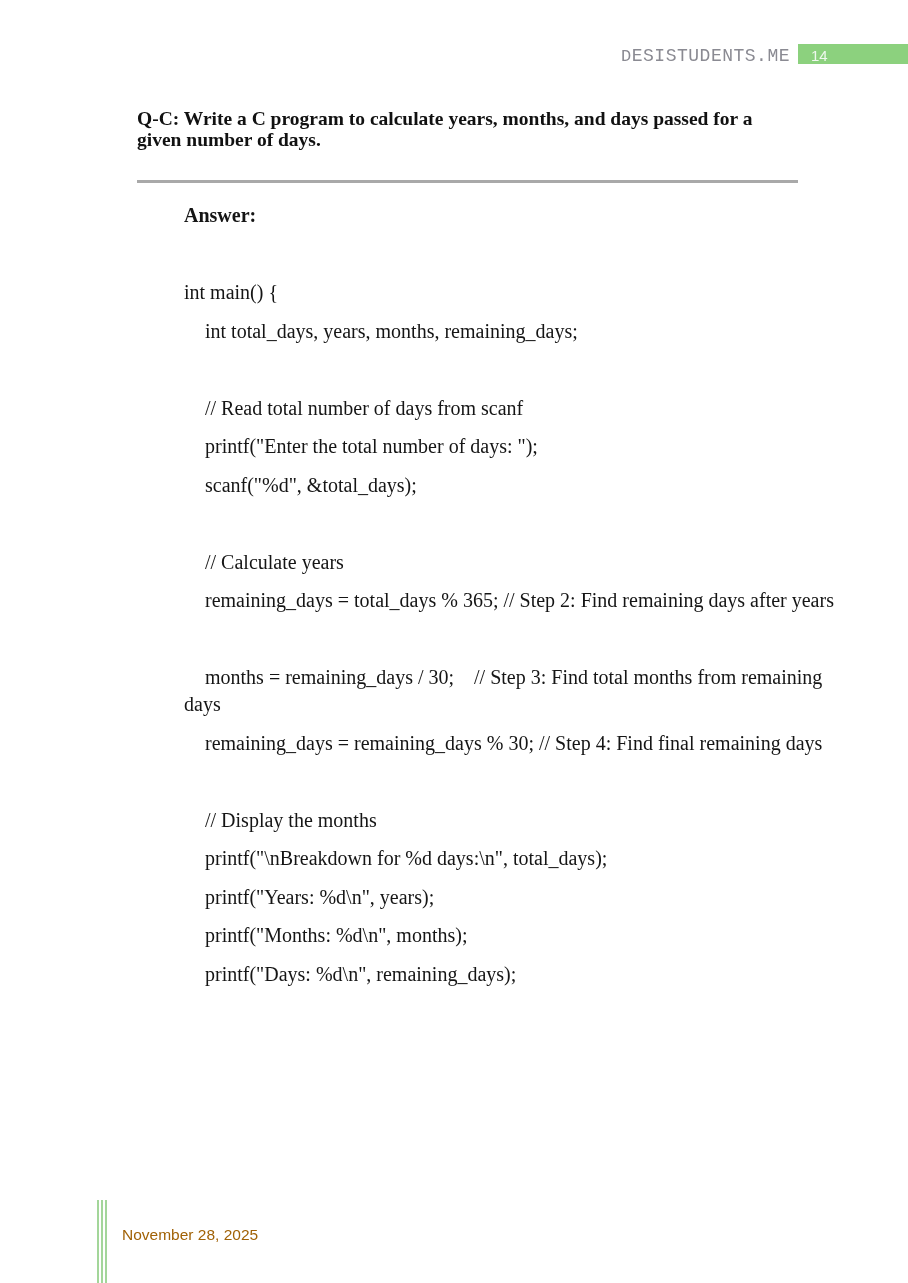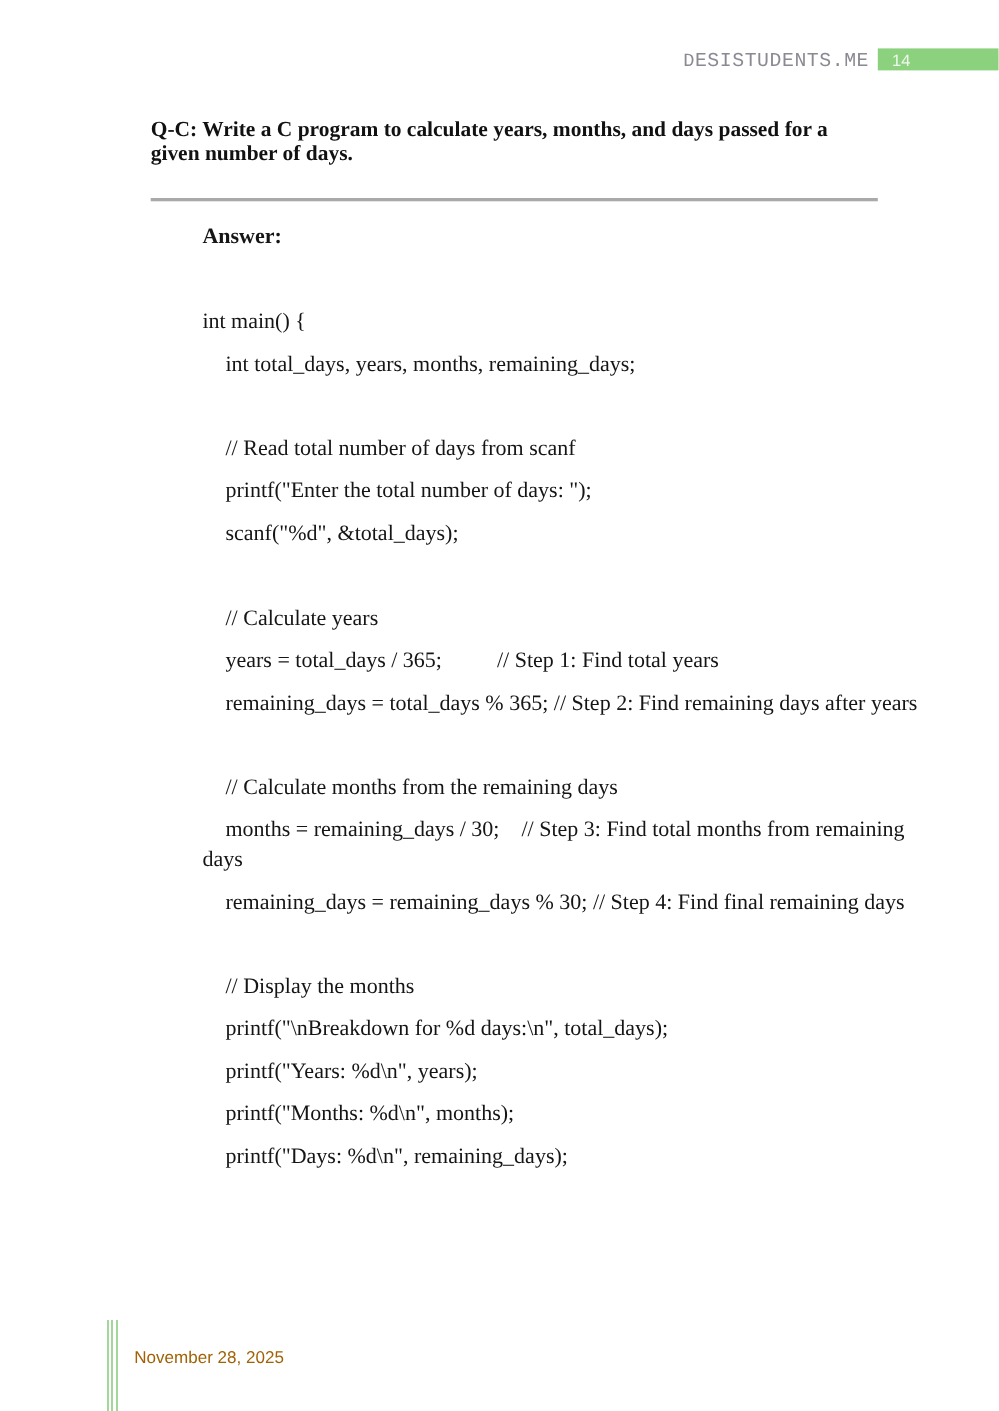--- a/index.html
+++ b/index.html
@@ -118,24 +118,22 @@
     <div>
         <p class="blank"></p>
         <p>int main() {</p>
         <p class="ind">int total_days, years, months, remaining_days;</p>
         <p class="blank"></p>
         <p class="ind">// Read total number of days from scanf</p>
         <p class="ind">printf("Enter the total number of days: ");</p>
         <p class="ind">scanf("%d", &amp;total_days);</p>
         <p class="blank"></p>
         <p class="ind">// Calculate years</p>
-        <p class="ind">years = total_days / 365;          // Step 1: Find total years</p>
         <p class="ind">remaining_days = total_days % 365; // Step 2: Find remaining days after years</p>
         <p class="blank"></p>
-        <p class="ind">// Calculate months from the remaining days</p>
         <p class="ind">months = remaining_days / 30;    // Step 3: Find total months from remaining days</p>
         <p class="ind">remaining_days = remaining_days % 30; // Step 4: Find final remaining days</p>
         <p class="blank"></p>
         <p class="ind">// Display the months</p>
         <p class="ind">printf("\nBreakdown for %d days:\n", total_days);</p>
         <p class="ind">printf("Years: %d\n", years);</p>
         <p class="ind">printf("Months: %d\n", months);</p>
         <p class="ind">printf("Days: %d\n", remaining_days);</p>
       </div>
   </div>

